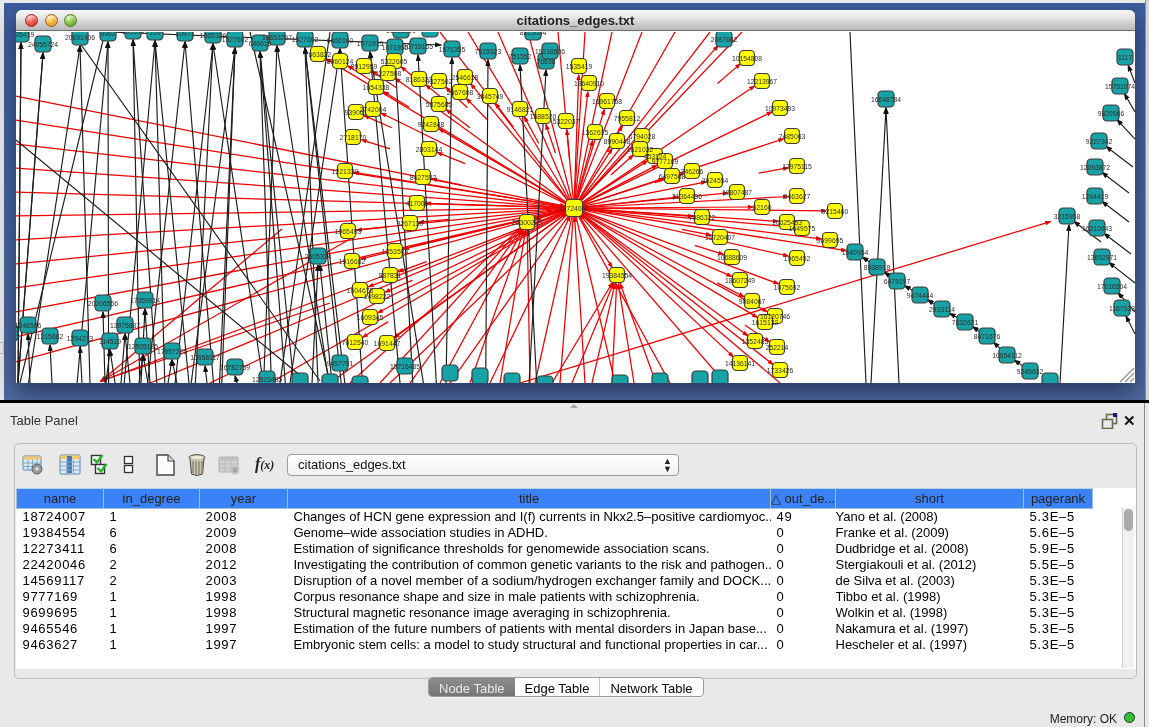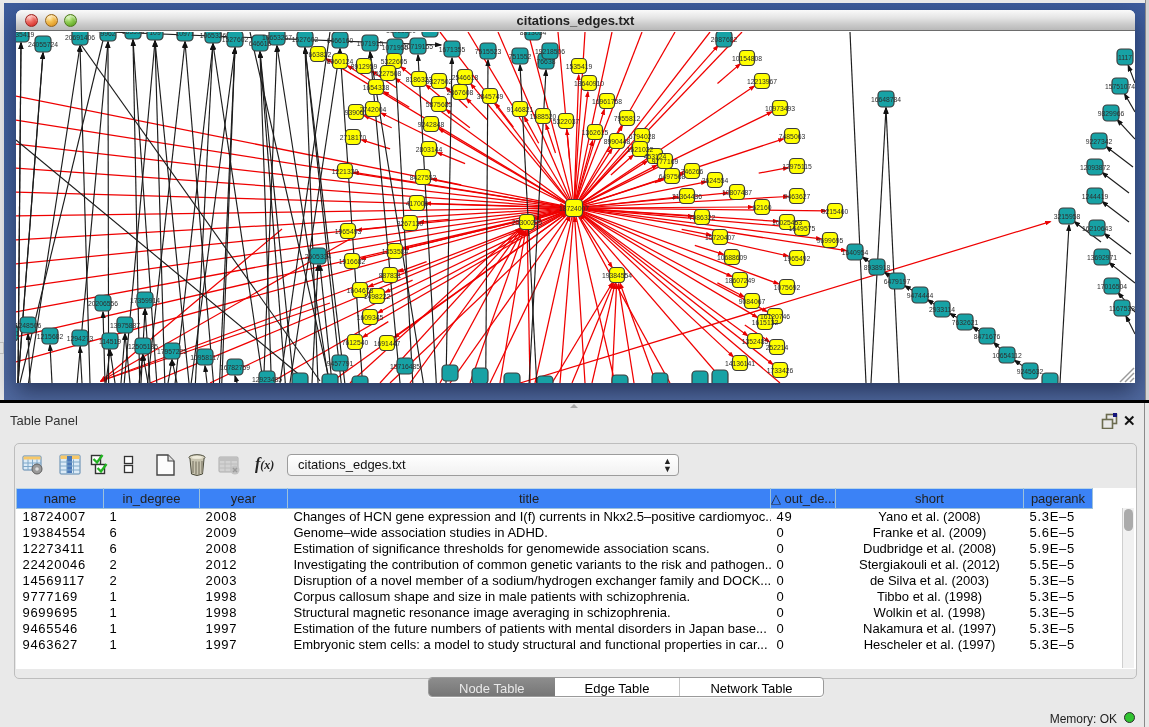--- a/index.html
+++ b/index.html
@@ -34,26 +34,26 @@
 #combo{position:absolute;left:272px;top:10px;width:392px;height:22px;background:linear-gradient(180deg,#ffffff,#f1f1f1);
  border:1px solid #9c9c9c;border-radius:4px;font-size:13px;color:#111;line-height:20px;padding-left:10px;
  box-shadow:inset 0 1px 1px rgba(255,255,255,.8)}
 #combo .arr{position:absolute;right:6px;top:2px;font-size:9px;color:#222;line-height:8px;text-align:center}
 #tblwrap{position:absolute;left:1px;top:44px;width:1120px;height:181px;background:#fff;overflow:hidden}
 table{border-collapse:collapse;table-layout:fixed;width:1076px;font-size:13px}
 th{background:#3b82f6;border:1px solid #9dc1da;border-top:1px solid #b7d4e7;height:20px;
  font-weight:normal;color:#222;font-size:13px;overflow:hidden;white-space:nowrap}
 td{height:16px;padding:0 0 0 6px;color:#000;overflow:hidden;white-space:nowrap;font-size:13px}
 td.n{letter-spacing:.7px}
-td.c{text-align:center;padding:0}
+td.c{padding:0}
 #sbar{position:absolute;right:2px;top:20px;width:12px;height:160px;background:#f1f1f1;border-left:1px solid #cfcfcf}
 #sthumb{position:absolute;left:1px;top:1px;width:9px;height:22px;background:#ababab;border-radius:5px}
 #tabs{position:absolute;left:428px;top:274px;height:20px;display:flex;font-size:13px;
  border:1px solid #9a9a9a;border-radius:4px;overflow:hidden;background:#fff;box-shadow:0 1px 0 rgba(255,255,255,.7)}
-#tabs div{padding:2px 30px 0;line-height:17px}
+#tabs div{padding:2px 10px 0;line-height:17px}
 #tabs .sel{background:linear-gradient(180deg,#8d8d8d,#767676);color:#e9e9e9}
 #tabs .sep{border-left:1px solid #c6c6c6;padding:0;width:0}
 #mem{position:absolute;right:32px;top:309px;font-size:12px;color:#222}
 #memdot{position:absolute;right:14px;top:309px;width:11px;height:11px;border-radius:50%;
  background:#31c431;border:1px solid #2c2c2c}
 </style></head>
 <body>
 <div id="netpanel">
   <div id="macwin">
     <div id="titlebar">
@@ -719,21 +719,21 @@
               <td class="n">2003</td>
               <td>Disruption of a novel member of a sodium/hydrogen exchanger family and DOCK...</td>
               <td class="n">0</td>
               <td class="c">de Silva et al. (2003)</td>
               <td class="n">5.3E–5</td>
             </tr>
 <tr>
               <td class="n">9777169</td>
               <td class="n">1</td>
               <td class="n">1998</td>
-              <td>Corpus callosum shape and size in male patients with schizophrenia.</td>
+              <td>Corpus resonance shape and size in male patients with schizophrenia.</td>
               <td class="n">0</td>
               <td class="c">Tibbo et al. (1998)</td>
               <td class="n">5.3E–5</td>
             </tr>
 <tr>
               <td class="n">9699695</td>
               <td class="n">1</td>
               <td class="n">1998</td>
               <td>Structural magnetic resonance image averaging in schizophrenia.</td>
               <td class="n">0</td>

